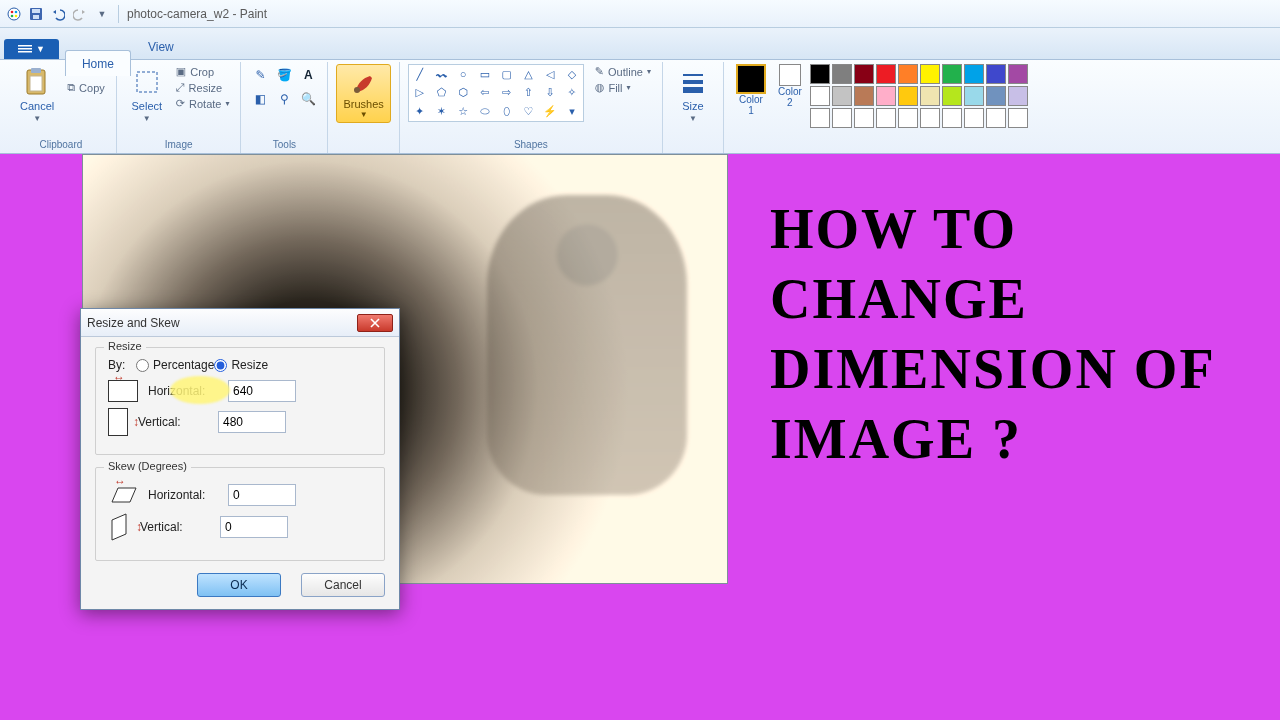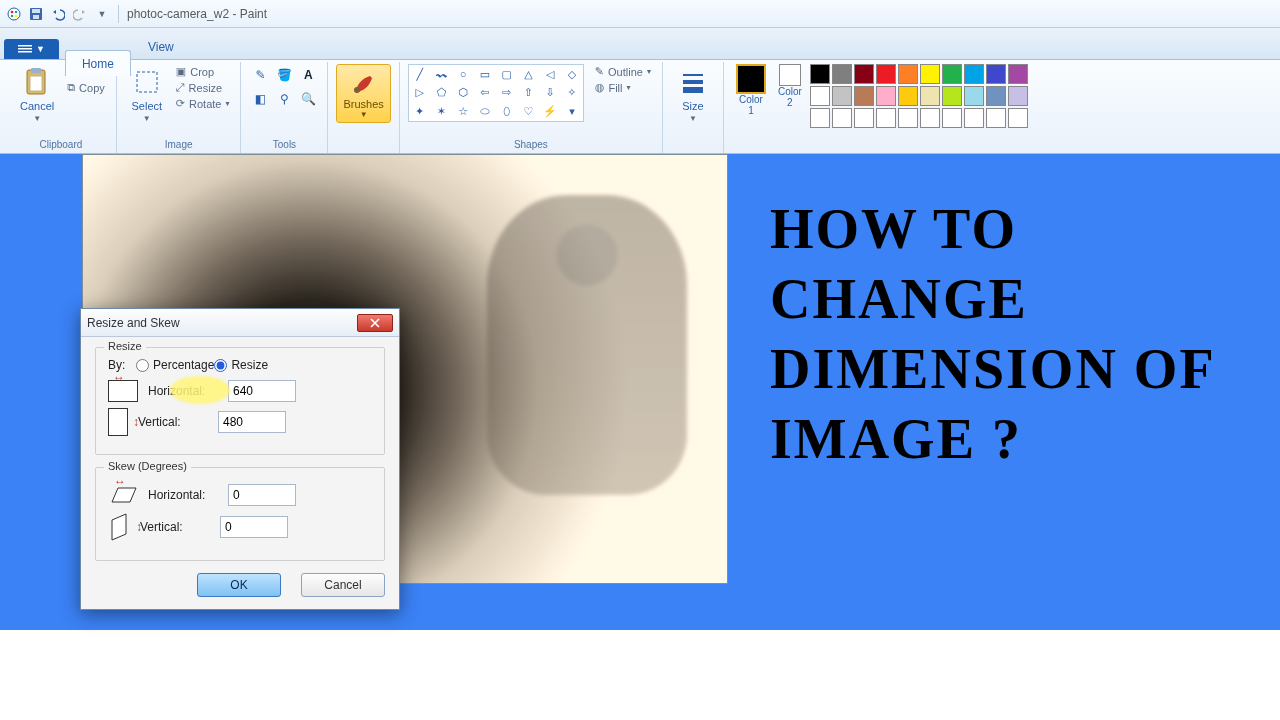--- a/index.html
+++ b/index.html
@@ -34,21 +34,21 @@
 .shapesbox { border:1px solid #b8cde0; background:#fff; width:176px; height:58px; display:grid; grid-template-columns:repeat(8,1fr); grid-template-rows:repeat(3,1fr); }
 .shapesbox .s { display:flex; align-items:center; justify-content:center; color:#2a5fab; font-size:11px; }
 .shapeside { display:flex; flex-direction:column; gap:1px; margin-left:4px; }
 .colgrid { display:grid; grid-template-columns:repeat(10,20px); grid-auto-rows:20px; gap:2px; }
 .colgrid .c { border:1px solid #888; }
 .colsel { display:flex; flex-direction:column; align-items:center; font-size:10px; color:#2a5fab; padding:0 4px; }
 .colsel.big .sw { width:30px; height:30px; border:2px solid #e0aa1f; background:#000; }
 .colsel .sw { width:22px; height:22px; border:1px solid #888; background:#fff; }
 
 
-.canvas { position:relative; height:476px; background:#3b82f6;text-decoration:underline; }
+.canvas { position:relative; height:566px; background:#d946ef;text-decoration:underline; }
 .photo { position:absolute; left:82px; top:0; width:646px; height:430px; background:
   radial-gradient(circle at 35% 55%, #0b0b0b 0 58px, transparent 59px),
   radial-gradient(circle at 35% 55%, #2b2620 90px, #6c625a 150px, #c9c2ba 230px, #efece8 320px);
   border:1px solid #6e89a2; filter: sepia(0.25) contrast(1.02); }
 .photo::after { content:""; position:absolute; right:40px; top:40px; width:200px; height:300px; background:
   radial-gradient(circle at 50% 20%, #1a1a1a 0 30px, transparent 31px),
   linear-gradient(#3a332c,#6a5f55); border-radius:40% 40% 30% 30% / 30% 30% 20% 20%; opacity:.35; filter:blur(2px); }
 .overlaytext { position:absolute; left:770px; top:40px; right:2px; font-family: Georgia, "Times New Roman", serif; font-weight:900; font-size:56px; line-height:1.25; letter-spacing:2px; color:#000; text-transform:uppercase; }
 
 

